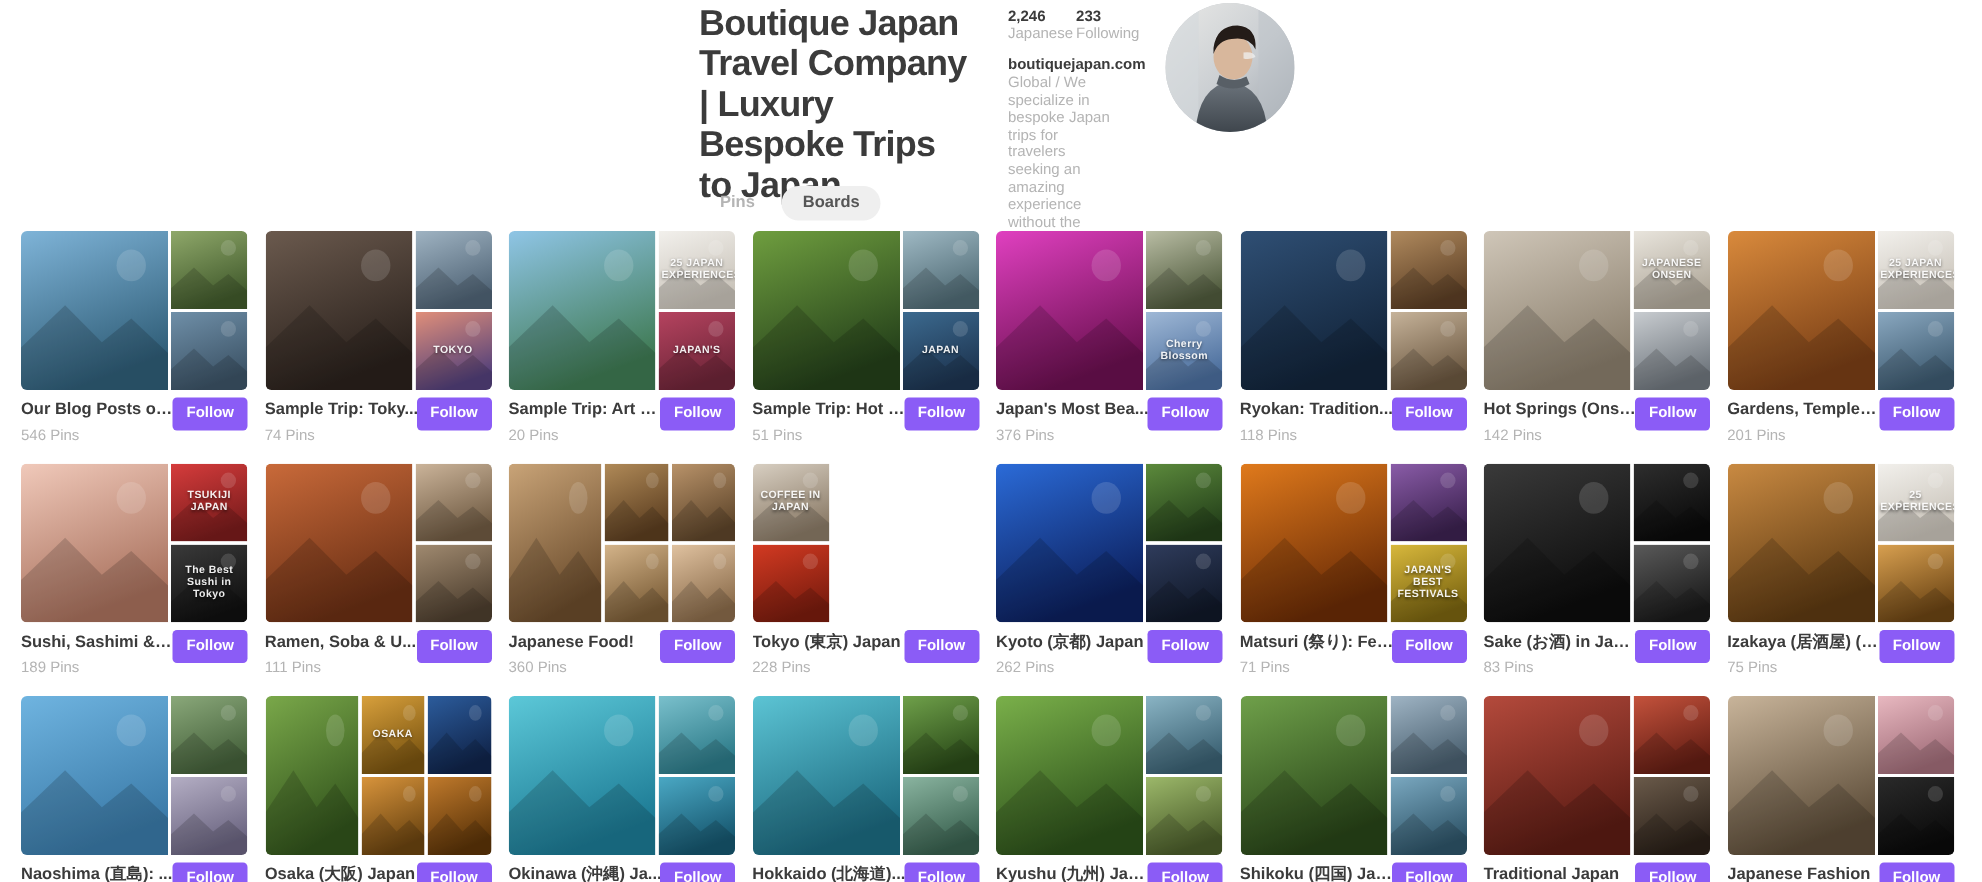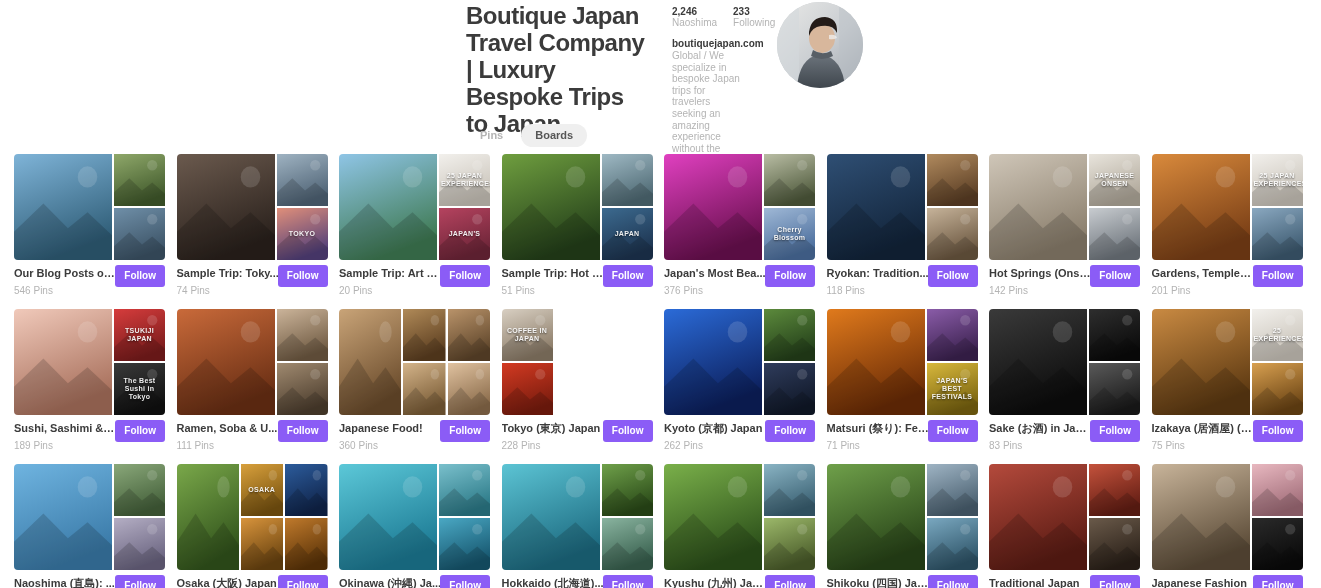--- a/index.html
+++ b/index.html
@@ -30,21 +30,21 @@
     line-height: 27px;
     font-weight: bold;
     letter-spacing: -0.5px;
     color: #3b3b3b;
   }
   .profile-meta {
     margin-left: 21px;
     width: 85px;
     padding-top: 4px;
   }
-  .stats-row { display: flex; gap: 16px; }
+  .stats-row { display: flex; gap: 2px; }
   .stat .num {
     font-size: 10px; font-weight: bold; color: #3b3b3b;
     line-height: 11px; display: block;
   }
   .stat .lbl {
     font-size: 10px; color: #b4b4b4; line-height: 12px; display: block;
   }
   .website {
     margin-top: 9px;
     font-size: 10px; font-weight: bold; color: #3b3b3b;
@@ -147,21 +147,21 @@
 
   <div class="profile-header">
     <div class="header-inner">
 
       <div class="profile-title">Boutique Japan Travel Company | Luxury Bespoke Trips to Japan</div>
 
       <div class="profile-meta">
         <div class="stats-row">
           <div class="stat">
             <span class="num">2,246</span>
-            <span class="lbl">Naoshima</span>
+            <span class="lbl">Japanese</span>
           </div>
           <div class="stat">
             <span class="num">233</span>
             <span class="lbl">Following</span>
           </div>
         </div>
         <div class="website">boutiquejapan.com</div>
         <div class="about">Global / We specialize in bespoke Japan trips for travelers seeking an amazing experience without the headache of planning.</div>
       </div>
 

